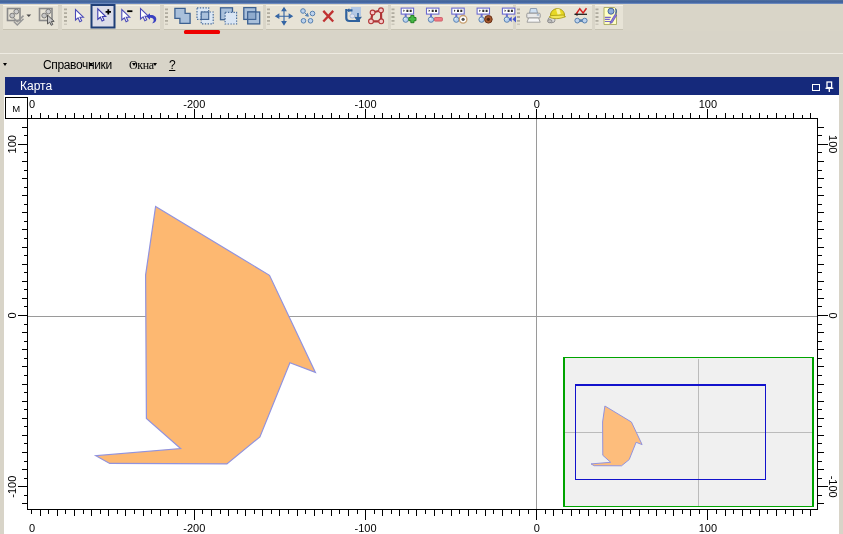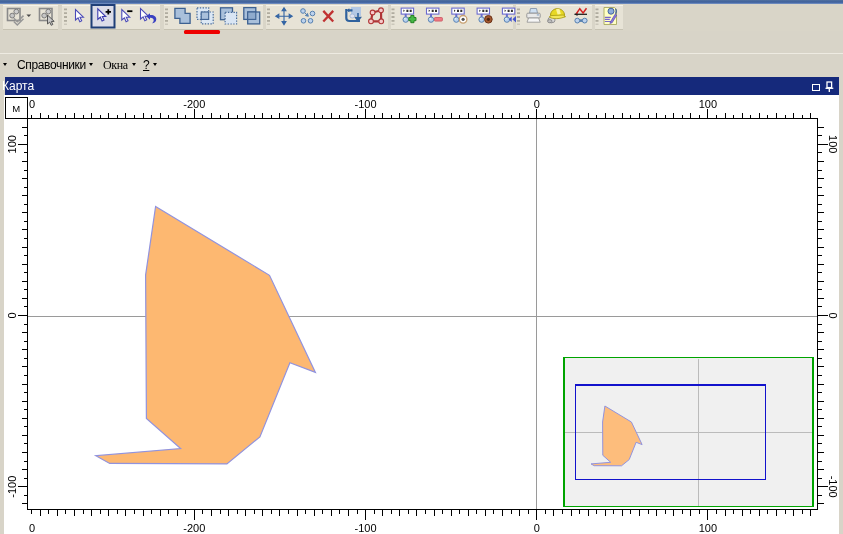--- a/index.html
+++ b/index.html
@@ -1,16 +1,16 @@
 <!DOCTYPE html>
 <html><head><meta charset="utf-8"><style>
 html,body{margin:0;padding:0;width:843px;height:534px;overflow:hidden;background:#d8d4c8;
 font-family:"Liberation Sans",sans-serif;}
 .abs{position:absolute;}
-.mi{position:absolute;top:58px;font-size:12px;letter-spacing:-0.35px;color:#000;white-space:nowrap;}
+.mi{position:absolute;top:58px;font-size:12px;letter-spacing:-0.35px;color:#000;white-space:nowrap;margin-left:26px;}
 .tri{position:absolute;width:0;height:0;border-left:2.6px solid transparent;border-right:2.6px solid transparent;border-top:3px solid #000;}
 </style></head>
 <body>
 <div class="abs" style="left:0;top:0;width:843px;height:4px;background:linear-gradient(#51719f,#3c5f9c 55%,#7b97c8)"></div>
 <div class="abs" style="left:0;top:4px;width:843px;height:27px;background:#d9d5c8"></div>
 <svg width="843" height="35" viewBox="0 0 843 35" style="position:absolute;left:0;top:0">
     <rect x="3" y="5" width="55" height="25" fill="#e7e3d6"></rect>
     <line x1="3" y1="5.5" x2="58" y2="5.5" stroke="#f4f2ea" stroke-width="1"></line>
     <line x1="3" y1="29.5" x2="58" y2="29.5" stroke="#c6c2b2" stroke-width="1"></line>
     <rect x="62" y="5" width="98" height="25" fill="#e7e3d6"></rect>
@@ -162,21 +162,21 @@
 <div class="abs" style="left:183.7px;top:30px;width:36px;height:3.6px;background:#ee0000;border-radius:1.5px"></div>
 <div class="abs" style="left:0;top:53px;width:843px;height:1px;background:#eeebe2"></div>
 <div class="tri" style="left:2.5px;top:63px"></div>
 <div class="mi" style="left:17px;">Справочники</div>
 <div class="tri" style="left:88.5px;top:63px"></div>
 <div class="mi" style="left:103px;font-family:Liberation Serif, serif;">Окна</div>
 <div class="tri" style="left:131.5px;top:63px"></div>
 <div class="mi" style="left:143px;text-decoration:underline;">?</div>
 <div class="tri" style="left:153px;top:63px"></div>
 <div class="abs" style="left:5px;top:77px;width:834px;height:17.5px;background:#15297b"></div>
-<div class="abs" style="left:2px;top:79px;color:#fff;font-size:12px;">Карта</div>
+<div class="abs" style="left:20px;top:79px;color:#fff;font-size:12px;">Карта</div>
 <div class="abs" style="left:811.7px;top:83.5px;width:6.3px;height:5.5px;border:1.2px solid #fff"></div>
 <svg class="abs" style="left:825px;top:80.5px" width="10" height="12" viewBox="0 0 10 12">
 <rect x="2" y="1" width="4.6" height="5.6" fill="none" stroke="#fff" stroke-width="1.3"></rect>
 <line x1="0.5" y1="7.3" x2="8.3" y2="7.3" stroke="#fff" stroke-width="1.3"></line>
 <line x1="4.3" y1="7.5" x2="4.3" y2="11" stroke="#fff" stroke-width="1.3"></line>
 </svg>
 <svg width="835" height="439" viewBox="4 95 835 439" style="position:absolute;left:4px;top:95px" font-family="'Liberation Sans', sans-serif">
     <rect x="4" y="95" width="835" height="439" fill="#ffffff"></rect>
     <rect x="5.5" y="97.5" width="21.5" height="21" fill="#fff" stroke="#000" stroke-width="1" shape-rendering="crispEdges"></rect>
     <text x="16.3" y="111.8" font-size="9.5" text-anchor="middle" fill="#000">М</text>

